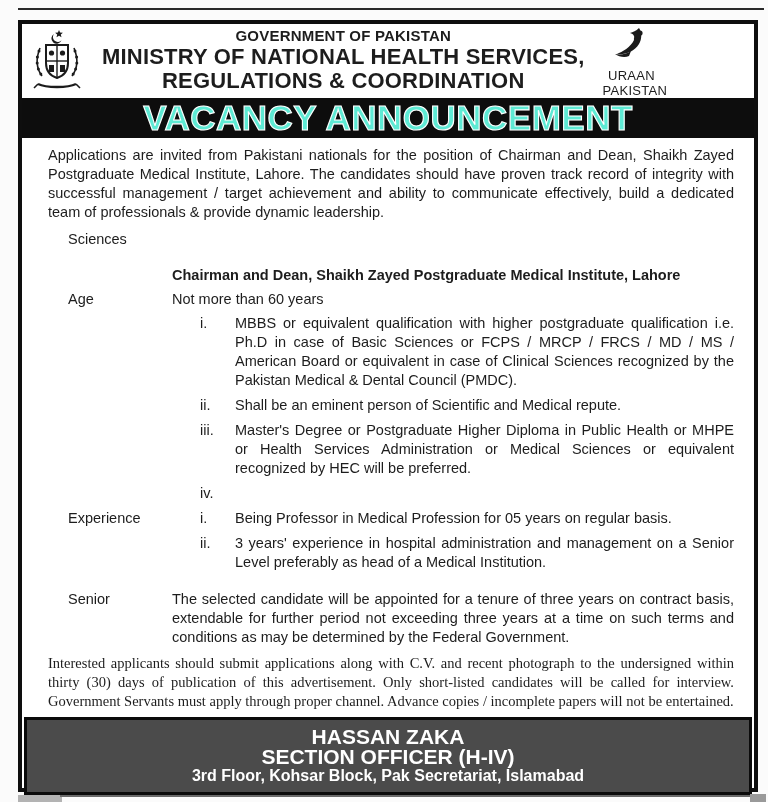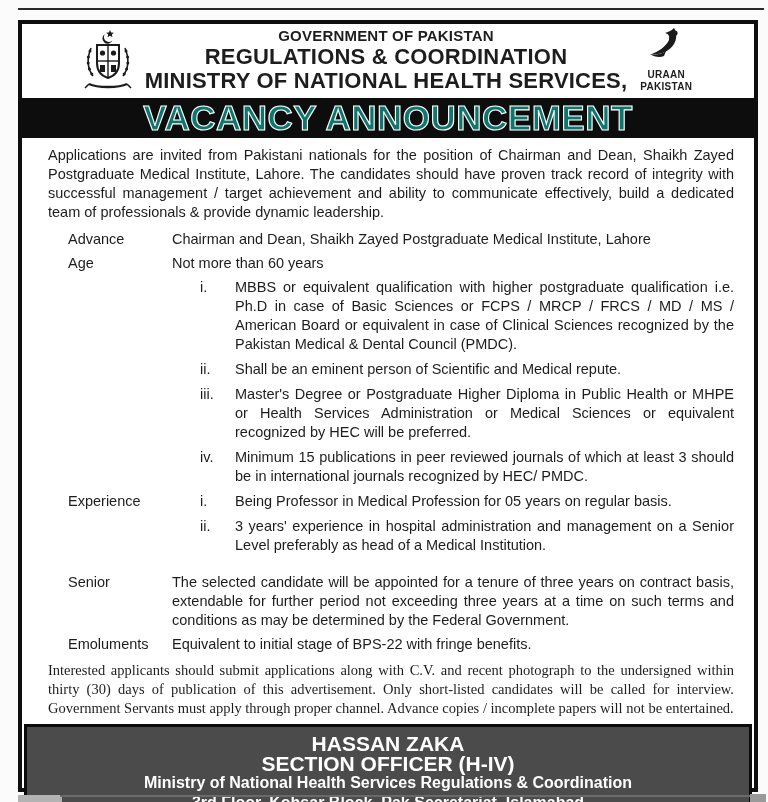--- a/index.html
+++ b/index.html
@@ -16,43 +16,43 @@
     position: absolute; left: 18px; top: 8px;
     width: 746px; height: 2px; background: #2a2a2a;
   }
   .ad-box {
     position: absolute; left: 18px; top: 20px; width: 740px; height: 772px;
     border: 4px solid #0e0e0e; background: #fff;
     display: flex; flex-direction: column;
   }
   
   .hdr {
-    height: 74px; display: flex; align-items: center; justify-content: center;
-    gap: 10px; padding: 4px 8px; background: #fff;
+    height: 74px; display: flex; align-items: center; 
+    gap: 18px; padding: 4px 8px; background: #fff;
   }
   .hdr-center { text-align: center; line-height: 1.12; }
   .hdr-govt { font-size: 15px; font-weight: bold; letter-spacing: .2px; }
   .hdr-min  { font-size: 22px; font-weight: bold; letter-spacing: .2px; }
   .emblem-wrap { width: 54px; height: 66px; flex: 0 0 auto; }
   .uraan-wrap { width: 58px; height: 68px; flex: 0 0 auto; text-align: center; }
-  .uraan-txt { font-size: 10px; font-weight: bold; line-height: 1.15; letter-spacing: .3px; }
+  .uraan-txt { font-size: 13px; font-weight: normal; line-height: 1.15; letter-spacing: .3px; }
   
   .banner {
-    height: 40px; background: #0d0d0d; color: #0f766e;
+    height: 40px; background: #0d0d0d; color: #5eead4;
     display: flex; align-items: center; justify-content: center;
     font-size: 35px; font-weight: bold; letter-spacing: .5px;
     -webkit-text-stroke: 1.1px #fff;
   }
   
   .body-sec { flex: 1; padding: 8px 20px 4px 26px; font-size: 14.5px; line-height: 19px; }
   .para { text-align: justify; }
   .intro { margin-bottom: 8px; }
   .def-row { display: grid; grid-template-columns: 104px 1fr; padding-left: 20px; margin-bottom: 5px; }
   .def-label { font-size: 14.5px; }
-  .def-value.bold { font-weight: normal; }
+  .def-value.bold { font-weight: bold; margin-top: 36px; }
   .list-row { display: grid; grid-template-columns: 35px 1fr; padding-left: 28px; margin-bottom: 6px; }
   .closing { margin-top: 7px; font-family: Liberation Serif, serif; }
   
   .ftr {
     position: relative; margin: 2px 2px 2px 2px;
     background: #4b4b4b; border: 3px solid #0b0b0b;
     color: #fff; text-align: center; font-weight: bold;
     padding: 7px 6px 6px 6px; line-height: 19.5px;
   }
   .ftr-name, .ftr-title, .ftr-phone { font-size: 21px; }
@@ -102,22 +102,22 @@
           <rect x="19" y="37" width="5" height="7"></rect>
             <rect x="30" y="37" width="5" height="7"></rect>
         </g>
 
         <path class="ink-s" stroke-width="2.4" d="M8 56 C16 60 38 60 46 56"></path>
         <path class="ink-s" stroke-width="1.6" d="M8 56 l-4 4 M46 56 l4 4"></path>
       </svg>
     </div>
     <div class="hdr-center">
       <div class="hdr-govt">GOVERNMENT OF PAKISTAN</div>
+      <div class="hdr-min">MINISTRY OF NATIONAL HEALTH SERVICES,</div>
       <div class="hdr-min">REGULATIONS &amp; COORDINATION</div>
-      <div class="hdr-min">MINISTRY OF NATIONAL HEALTH SERVICES,</div>
     </div>
     <div class="uraan-wrap">
       <svg width="44" height="38" viewBox="0 0 44 38">
         <path class="ink" d="M30 1 c-3 3 -6 4 -9 5 c4 1 5 4 4 7 c-3 7 -12 12 -17 14 c8 1 17 -2 22 -10 c3 -5 3 -12 0 -16 Z"></path>
         <circle class="ink" cx="31" cy="6" r="2.6"></circle>
         <circle class="ink" cx="27" cy="12" r="2.2"></circle>
         <path class="ink" d="M6 27 c6 1 12 0 16 -3 l-2 5 c-4 2 -10 1 -14 -2 Z"></path>
       </svg>
       <div class="uraan-txt">URAAN</div>
       <div class="uraan-txt">PAKISTAN</div>
@@ -126,21 +126,21 @@
       </svg>
     </div>
   </div>
 
   <div class="banner">VACANCY ANNOUNCEMENT</div>
 
   <div class="body-sec">
     <p class="para intro">Applications are invited from Pakistani nationals for the position of Chairman and Dean, Shaikh Zayed Postgraduate Medical Institute, Lahore. The candidates should have proven track record of integrity with successful management / target achievement and ability to communicate effectively, build a dedicated team of professionals &amp; provide dynamic leadership.</p>
 
     <div class="def-row">
-      <span class="def-label">Advance</span>
+      <span class="def-label">Sciences</span>
       <span class="def-value bold">Chairman and Dean, Shaikh Zayed Postgraduate Medical Institute, Lahore</span>
     </div>
 
     <div class="def-row">
       <span class="def-label">Age</span>
       <span class="def-value">Not more than 60 years</span>
     </div>
 
     <div class="def-row" style="margin-bottom:0">
       <span class="def-label"></span>
@@ -152,21 +152,20 @@
         <div class="list-row">
           <span>ii.</span>
           <span class="para">Shall be an eminent person of Scientific and Medical repute.</span>
         </div>
         <div class="list-row">
           <span>iii.</span>
           <span class="para">Master's Degree or Postgraduate Higher Diploma in Public Health or MHPE or Health Services Administration or Medical Sciences or equivalent recognized by HEC will be preferred.</span>
         </div>
         <div class="list-row">
           <span>iv.</span>
-          <span class="para">Minimum 15 publications in peer reviewed journals of which at least 3 should be in international journals recognized by HEC/ PMDC.</span>
         </div>
       </div>
     </div>
 
     <div class="def-row" style="margin-bottom:12px">
       <span class="def-label">Experience</span>
       <div>
         <div class="list-row">
           <span>i.</span>
           <span class="para">Being Professor in Medical Profession for 05 years on regular basis.</span>
@@ -176,32 +175,27 @@
           <span class="para">3 years' experience in hospital administration and management on a Senior Level preferably as head of a Medical Institution.</span>
         </div>
       </div>
     </div>
 
     <div class="def-row">
       <span class="def-label">Senior</span>
       <span class="def-value para">The selected candidate will be appointed for a tenure of three years on contract basis, extendable for further period not exceeding three years at a time on such terms and conditions as may be determined by the Federal Government.</span>
     </div>
 
-    <div class="def-row">
-      <span class="def-label">Emoluments</span>
-      <span class="def-value">Equivalent to initial stage of BPS-22 with fringe benefits.</span>
-    </div>
 
     <p class="para closing">Interested applicants should submit applications along with C.V. and recent photograph to the undersigned within thirty (30) days of publication of this advertisement. Only short-listed candidates will be called for interview. Government Servants must apply through proper channel. Advance copies / incomplete papers will not be entertained.</p>
   </div>
 
   <div class="ftr">
     <div class="ftr-name">HASSAN ZAKA</div>
     <div class="ftr-title">SECTION OFFICER (H-IV)</div>
-    <div class="ftr-line">Ministry of National Health Services Regulations &amp; Coordination</div>
     <div class="ftr-line">3rd Floor, Kohsar Block, Pak Secretariat, Islamabad</div>
 
   </div>
 
 </div>
 
 <div class="next-strip-blockL"></div>
 <div class="next-strip-line"></div>
 <div class="next-strip-blockR"></div>
 

